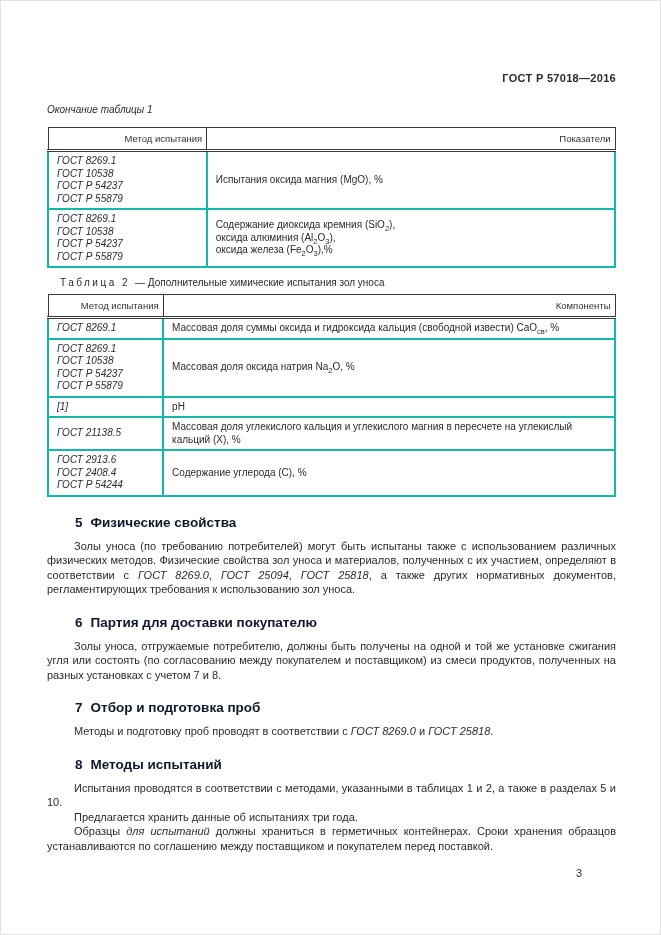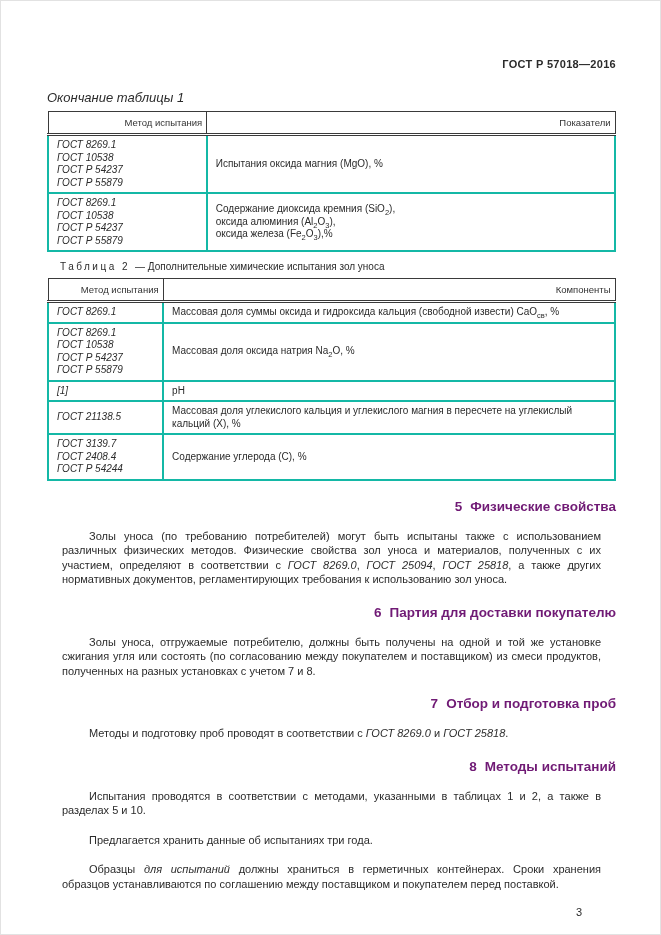--- a/index.html
+++ b/index.html
@@ -5,35 +5,35 @@
   html, body { margin: 0; padding: 0; }
   body {
     width: 661px; height: 935px;
     background: #ffffff;
     border: 1px solid #e2e2e2;
     box-sizing: border-box;
     font-family: "Liberation Sans", sans-serif;
     color: #2b2b2b;
     overflow: hidden;
   }
-  .page { padding: 0 44px 0 46px; }
+  .page { padding: 14px 44px 0 46px; }
 
   .doc-header {
     padding-top: 57px;
     text-align: right;
     font-weight: bold;
     font-size: 11px;
     letter-spacing: 0.3px;
   }
 
   .cont-caption {
     margin-top: 20px;
-    margin-bottom: 6px;
+    margin-bottom: 12px;
     font-style: italic;
-    font-size: 13px;
+    font-size: 10px;
   }
 
   table.gost-table {
     width: 100%;
     border-collapse: collapse;
     font-size: 10px;
   }
   table.gost-table th {
     border: 1px solid #3a3a3a;
     border-bottom: 3px double #3a3a3a;
@@ -59,27 +59,26 @@
     margin: 9px 13px 6px;
     font-size: 10px;
   }
   .t2-caption .spaced { letter-spacing: 2.5px; margin-right: 5px; }
 
   .sec-title {
     margin: 18px 0 9px;
     padding-left: 28px;
     font-size: 13.5px;
     font-weight: bold;
-    color: #701a75;
-    text-align: right;
+    color: #0f172a;
   }
   .sec-title > span:first-child { margin-right: 8px; }
 
   .para {
-    margin: 15px;
+    margin: 0;
     font-size: 11px;
     line-height: 14.5px;
     text-align: justify;
     text-indent: 27px;
     color: #2b2b2b;
   }
 
   .page-number {
     margin-top: 14px;
     margin-right: 34px;
@@ -181,21 +180,21 @@
       <tr>
         <td class="methods">
           <div>ГОСТ 21138.5</div>
         </td>
         <td>
           <div><span>Массовая доля углекислого кальция и углекислого магния в пересчете на углекислый кальций (X), %</span></div>
         </td>
       </tr>
       <tr>
         <td class="methods">
-          <div>ГОСТ 3139.7</div>
+          <div>ГОСТ 2913.6</div>
           <div>ГОСТ 2408.4</div>
           <div>ГОСТ Р 54244</div>
         </td>
         <td>
           <div><span>Содержание углерода (C), %</span></div>
         </td>
       </tr>
     </tbody>
   </table>
 

